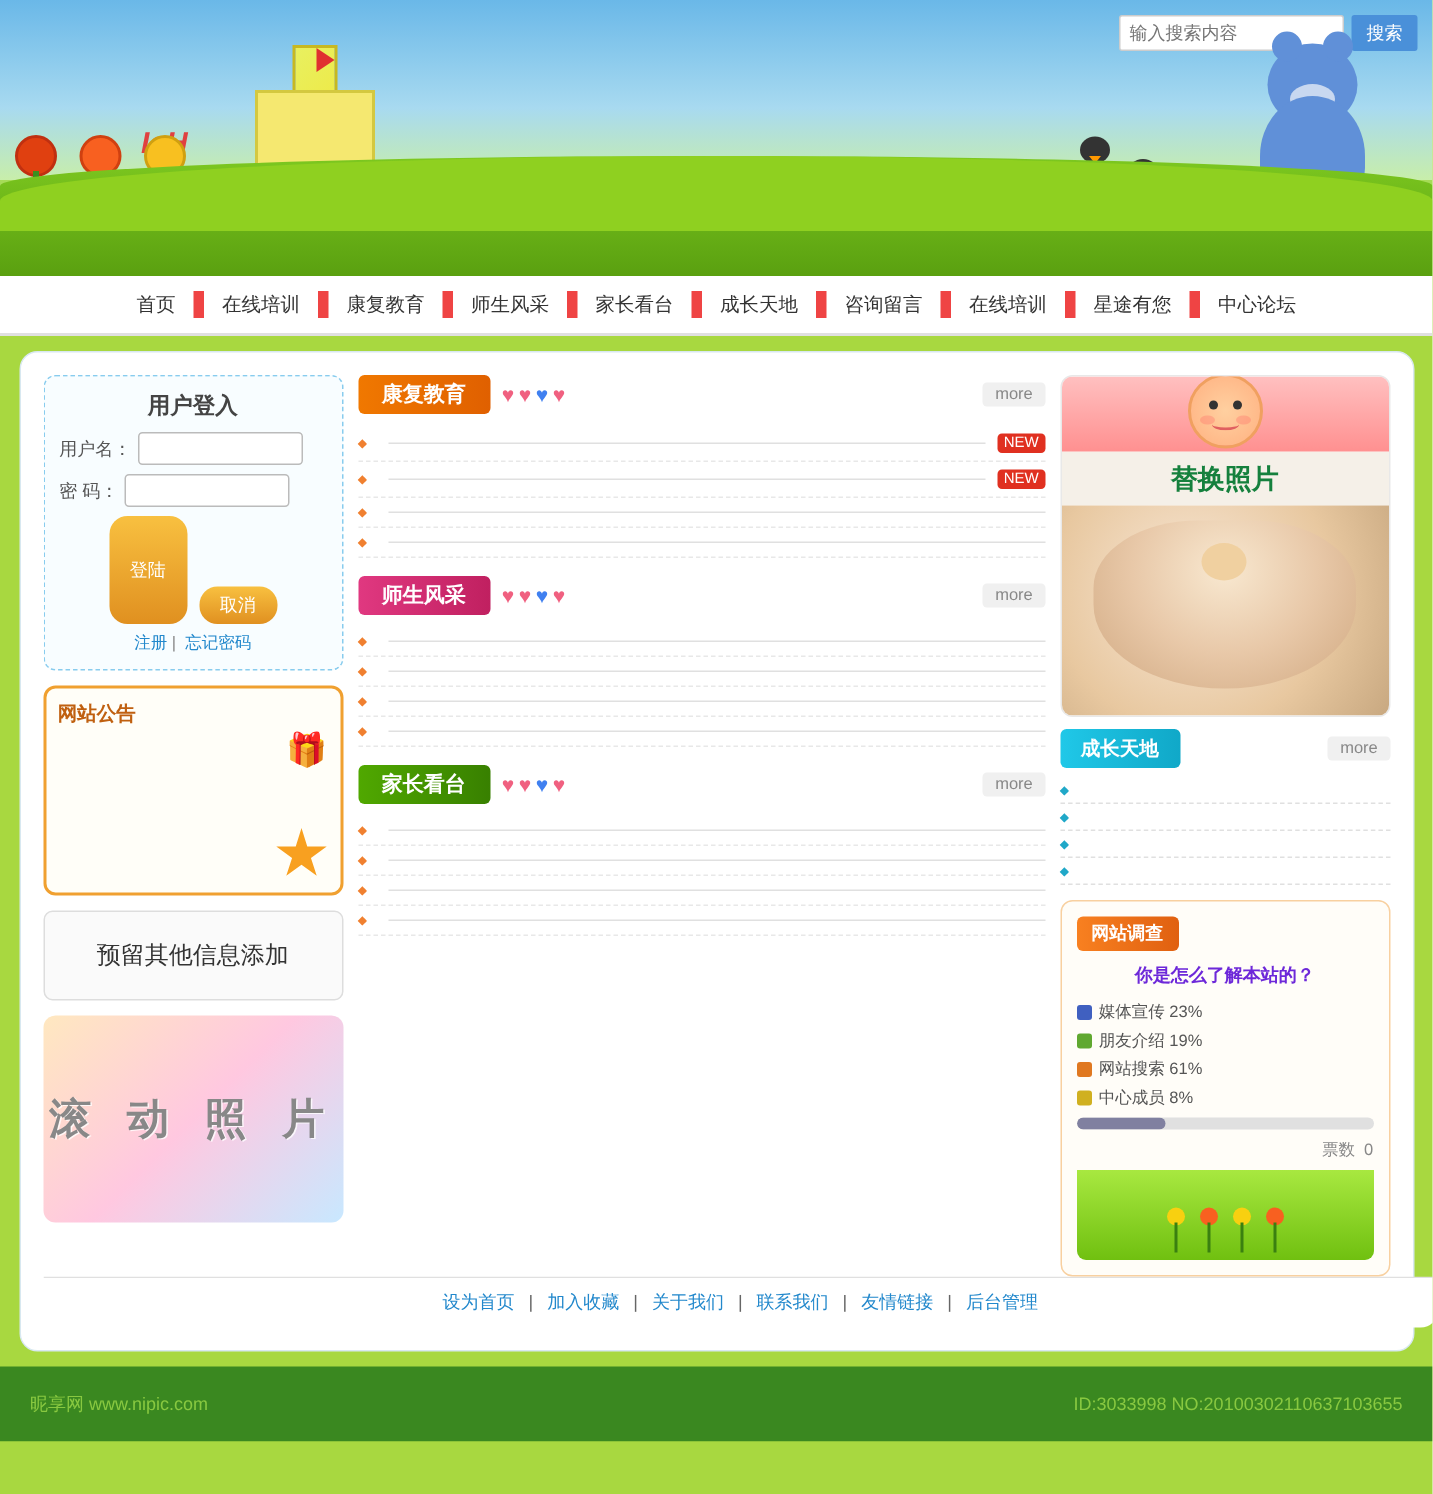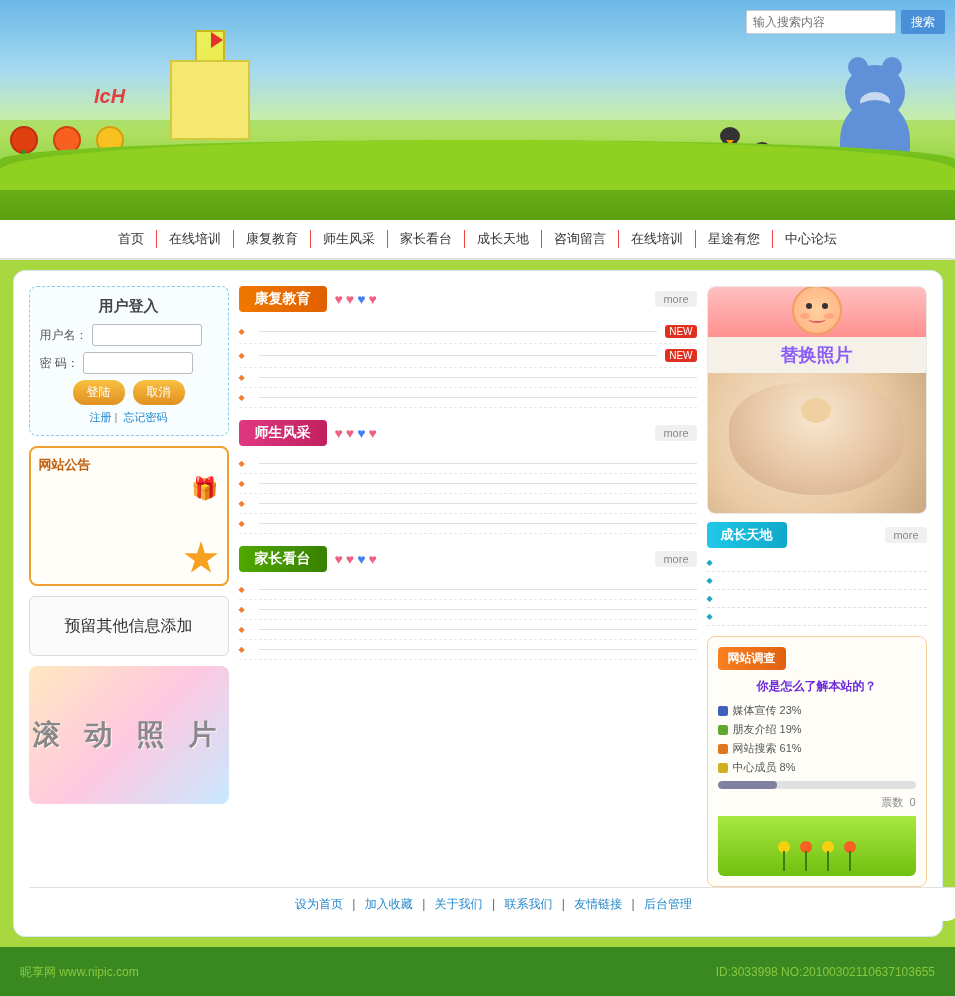--- a/index.html
+++ b/index.html
@@ -7,21 +7,21 @@
       width: 955px;
       font-family: "Microsoft YaHei", SimHei, Arial, sans-serif;
       font-size: 13px;
       background: #a8d840;
       overflow-x: hidden;
     }
 
     
     #header {
       width: 955px;
-      height: 220px;
+      height: 184px;
       background: linear-gradient(180deg, #87CEEB 0%, #b0e060 60%, #6cc020 100%);
       position: relative;
       overflow: hidden;
     }
     #header .sky {
       position: absolute; top: 0; left: 0; right: 0; height: 120px;
       background: linear-gradient(180deg, #6ab8e8 0%, #a8daf0 60%, #c8eeaa 100%);
     }
     #header .ground {
       position: absolute; bottom: 0; left: 0; right: 0; height: 80px;
@@ -116,21 +116,21 @@
 
     
     #nav {
       width: 955px; background: white;
       padding: 10px 0;
       display: flex; justify-content: center; align-items: center;
       border-bottom: 2px solid #e0e0e0;
     }
     #nav .nav-item {
       padding: 0 12px; color: #333; font-size: 13px; cursor: pointer;
-      border-right: 1px solid #ef4444;
+      border-right: 7px solid #ef4444;
     }
     #nav .nav-item:last-child { border-right: none; }
 
     
     #main {
       width: 930px; margin: 10px auto;
       background: white;
       border-radius: 12px;
       padding: 15px;
       border: 1px solid #d8e8f0;
@@ -163,21 +163,21 @@
     }
     .login-buttons { display: flex; gap: 8px; margin-top: 4px; justify-content: center; }
     .btn-login {
       background: linear-gradient(180deg, #f8c040, #e09020);
       color: white; border: none; padding: 4px 14px;
       border-radius: 12px; cursor: pointer; font-size: 12px;
     }
     .btn-cancel {
       background: linear-gradient(180deg, #f8c040, #e09020);
       color: white; border: none; padding: 4px 14px;
-      border-radius: 12px; cursor: pointer; font-size: 12px;
+      border-radius: 12px; cursor: pointer; font-size: 12px; margin-top: 47px;
     }
     .login-links { text-align: center; margin-top: 5px; font-size: 11px; color: #888; }
     .login-links a { color: #2288cc; text-decoration: none; margin: 0 3px; }
 
     
     .notice-box {
       border: 2px solid #f0a030;
       border-radius: 8px;
       padding: 8px;
       margin-bottom: 10px;
@@ -628,21 +628,21 @@
           <div style="position:relative;">
             <div class="cartoon-face">
               <div class="cf-eye left"></div>
               <div class="cf-eye right"></div>
               <div class="cf-blush left"></div>
               <div class="cf-blush right"></div>
               <div class="cf-mouth"></div>
             </div>
           </div>
         </div>
-        <div style="font-size:18px;font-weight:bold;color:#8b5cf6;text-align:center;padding:6px 0;background:#f5f0e8;">替换照片</div>
+        <div style="font-size:18px;font-weight:bold;color:#15803d;text-align:center;padding:6px 0;background:#f5f0e8;">替换照片</div>
         <div class="baby-sim">
 
           <div style="width:80%;height:80%;background:radial-gradient(ellipse at 50% 30%, #f8e8d0 0%, #e8c8a8 50%, #d0a880 100%);border-radius:40% 40% 50% 50%;margin:auto;position:relative;top:10px;">
             <div style="width:30px;height:25px;background:#f0d0a0;border-radius:50%;position:absolute;top:15px;left:50%;transform:translateX(-50%);"></div>
           </div>
         </div>
       </div>
 
       <div class="grow-section">
         <div class="grow-header">

